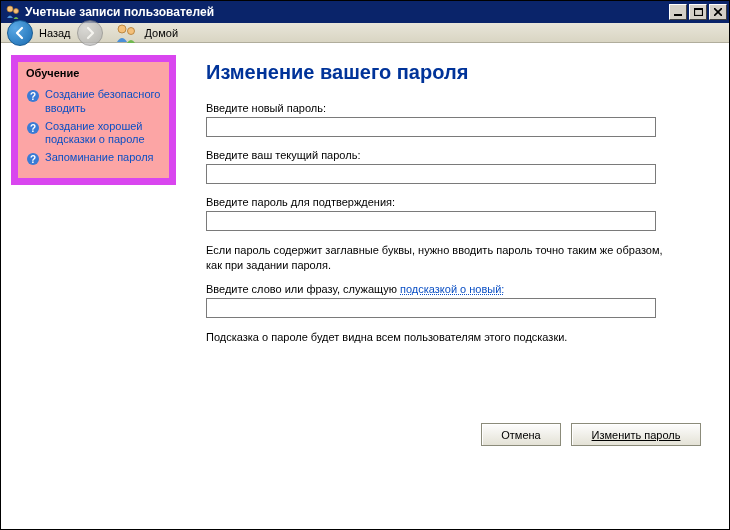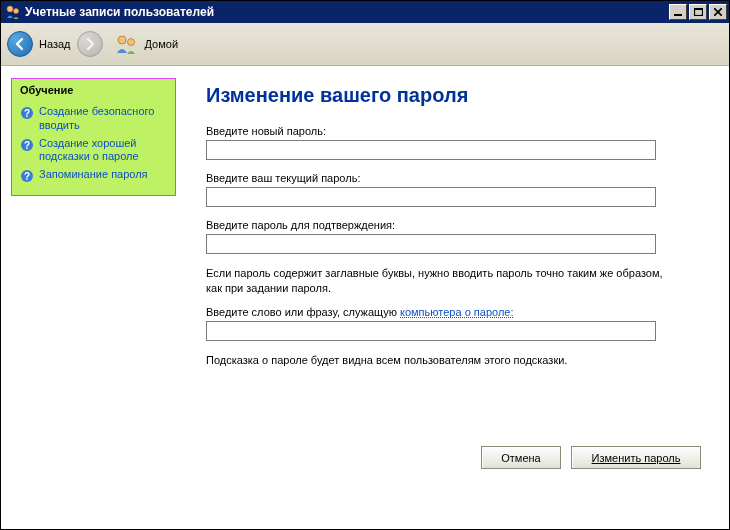--- a/index.html
+++ b/index.html
@@ -34,21 +34,21 @@
     border-bottom-color: #404040;
     margin-left: 2px;
     display: flex; align-items: center; justify-content: center;
     font-family: Arial, sans-serif;
     font-size: 10px; font-weight: bold;
     color: #000;
     cursor: pointer;
   }
   
   .toolbar {
-    height: 43px;
+    height: 20px;
     background: linear-gradient(#e8e5d9, #d9d5c3);
     border-bottom: 1px solid #b0ad9c;
     display: flex;
     align-items: center;
     padding: 0 6px;
     gap: 6px;
   }
   .nav-btn {
     width: 26px; height: 26px;
     border-radius: 50%;
@@ -70,22 +70,22 @@
   .content {
     display: flex;
     height: calc(100% - 60px);
     background: #fff;
   }
   .sidebar {
     width: 185px;
     padding: 12px 10px;
   }
   .side-panel {
-    background: #bef264;
-    border: 1px solid #d946ef;
+    background: #fca5a5;
+    border: 7px solid #d946ef;
   }
   .side-header {
     padding: 5px 8px 5px 8px;
     font-weight: bold;
     color: #000;
     font-size: 11px;
   }
   .side-items { padding: 2px 8px 10px 8px; }
   .side-item {
     display: flex;
@@ -270,21 +270,21 @@
 
     <div class="field-group">
       <div class="field-label">Введите пароль для подтверждения:</div>
       <input type="password" class="field-input" value="" style="">
     </div>
 
     <div class="info-text">Если пароль содержит заглавные буквы, нужно вводить пароль точно таким же образом, как при задании пароля.</div>
 
     <div class="field-group">
       <div class="field-label">
-        <span>Введите слово или фразу, служащую </span><span class="hint-link">компьютера о пароле:</span>
+        <span>Введите слово или фразу, служащую </span><span class="hint-link">подсказкой о новый:</span>
       </div>
       <input type="text" class="field-input" value="" style="">
     </div>
 
     <div class="info-text">Подсказка о пароле будет видна всем пользователям этого подсказки.</div>
 
     <div class="button-row">
       <button class="btn">Отмена</button>
       <button class="btn primary">Изменить пароль</button>
     </div>

